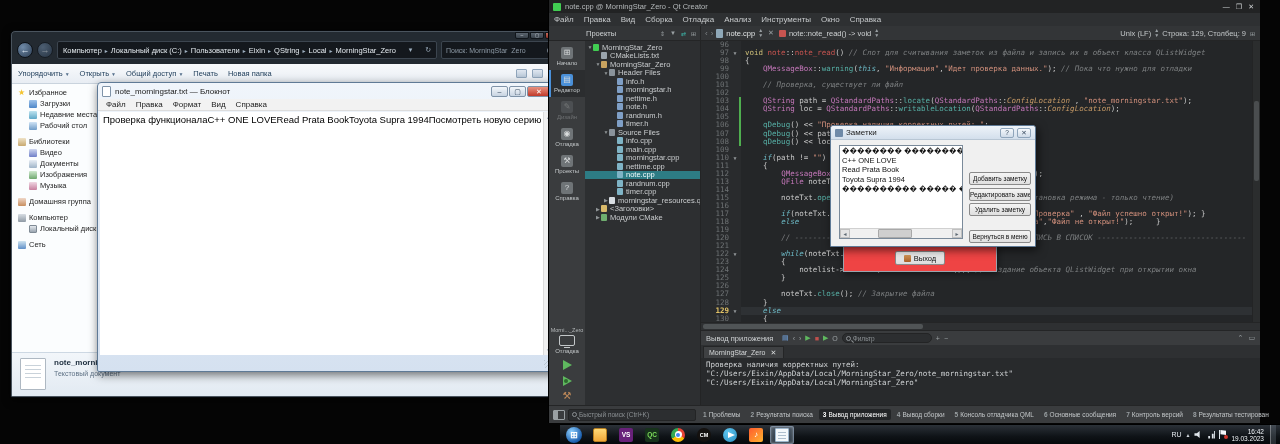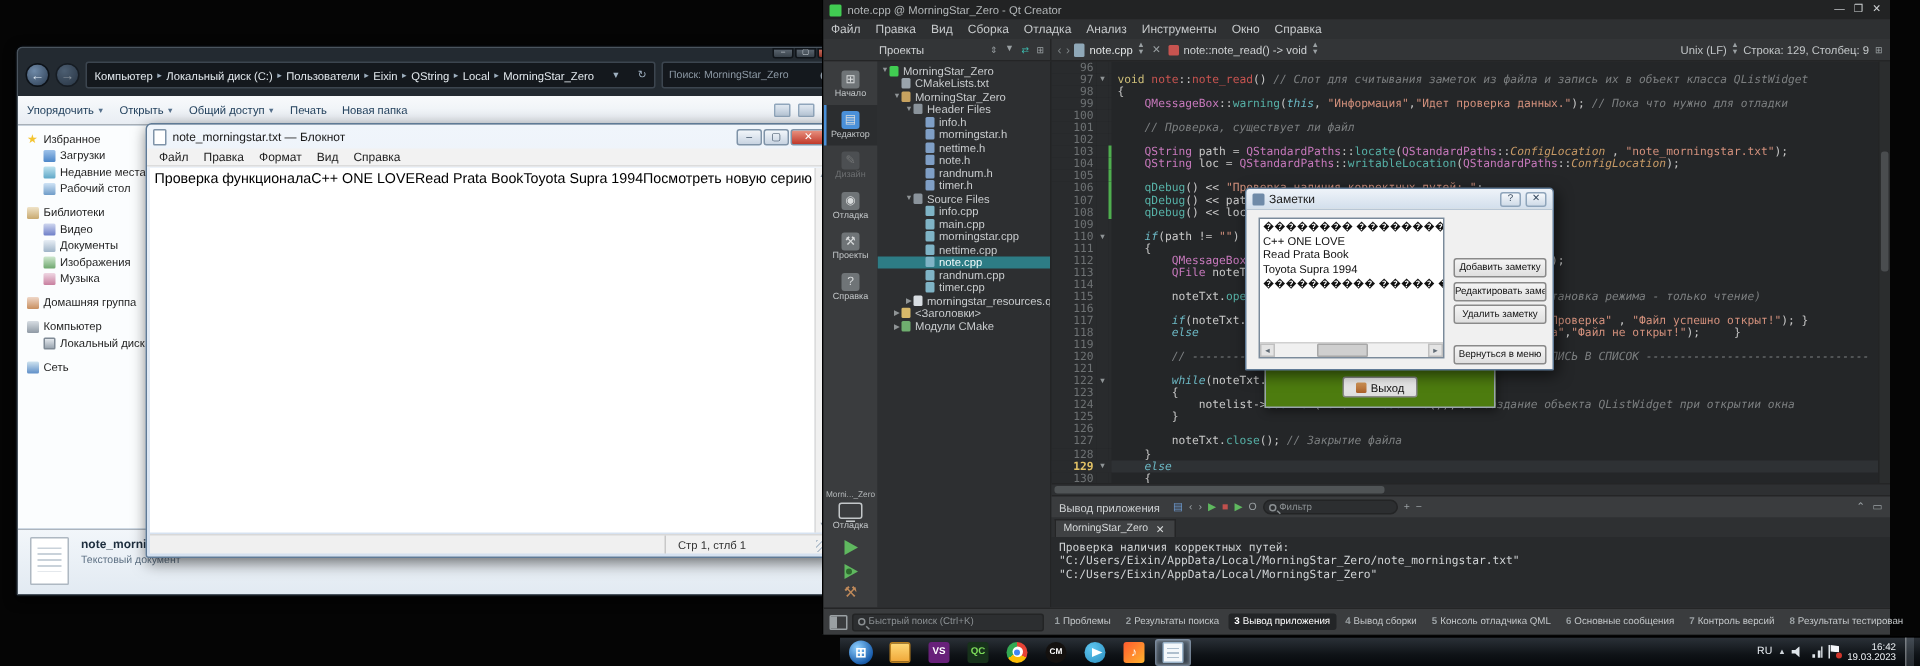--- a/index.html
+++ b/index.html
@@ -170,21 +170,21 @@
   .dlg-ic{width:8px;height:8px;background:#6f8aa8;border-radius:1px}
   .dlg-title span{font-size:8px;color:#1a1a1a;flex:1}
   .dlg-cap{width:14px;height:10px;background:linear-gradient(#f6f9fc,#cfdbe8);border:1px solid #8fa5bb;border-radius:2px;font-size:6.5px;line-height:8px;text-align:center;color:#33475c}
   .dlg-list{position:absolute;left:8px;top:19px;width:124px;height:94px;background:#fff;border:1px solid #7a8a9a;overflow:hidden}
   .dlg-item{font-size:7.5px;color:#111;line-height:9.5px;padding:0 2px;white-space:nowrap}
   .dlg-hscroll{position:absolute;left:0;right:0;bottom:0;height:10px;background:#f0f0f0;border-top:1px solid #d0d0d0;display:flex;align-items:center}
   .hs-btn{width:10px;height:9px;font-size:5px;text-align:center;line-height:9px;color:#5f6a74;background:#e4e4e4;border:1px solid #c0c0c0}
   .hs-track{flex:1;position:relative;height:9px}
   .hs-thumb{position:absolute;left:28px;width:34px;top:0;height:9px;background:#cfcfcf;border:1px solid #a8a8a8;border-radius:1px}
   .dlg-btn{position:absolute;left:138px;width:62px;height:13px;background:linear-gradient(#f4f4f4,#dfdfdf);border:1px solid #8a8a8a;border-radius:2px;font-size:6.5px;color:#111;text-align:center;line-height:11px;white-space:nowrap;overflow:hidden}
-  #exitwin{left:843px;top:244px;width:154px;height:28px;background:#4d7c0f;border:1px solid #9aa4ae;box-shadow:1px 2px 6px rgba(0,0,0,.45);z-index:20;display:flex;align-items:center;justify-content:center}
+  #exitwin{left:843px;top:244px;width:154px;height:28px;background:#ef4444;border:1px solid #9aa4ae;box-shadow:1px 2px 6px rgba(0,0,0,.45);z-index:20;display:flex;align-items:center;justify-content:center}
   .exit-btn{width:50px;height:14px;background:linear-gradient(#f4f4f4,#dcdcdc);border:1px solid #8a8a8a;border-radius:2px;display:flex;align-items:center;justify-content:center;gap:3px}
   .exit-ic{width:7px;height:7px;background:linear-gradient(#d89a5a,#a85f28);border-radius:1px}
   .exit-btn span{font-size:7.5px;color:#111}
 
   
   #taskbar{left:560px;top:424px;width:720px;height:20px;background:linear-gradient(#2b3138,#0f1317 60%,#05080b);border-top:1px solid #000;display:flex;align-items:center;padding:0 2px;gap:2px;z-index:40}
   .tb-btn{width:24px;height:18px;border-radius:2px;display:flex;align-items:center;justify-content:center}
   .tb-btn.active{background:rgba(170,200,235,.28);box-shadow:inset 0 0 3px rgba(255,255,255,.35);border:1px solid rgba(200,220,245,.4)}
   .tb-ic{width:14px;height:14px;display:flex;align-items:center;justify-content:center;font-size:6.5px;font-weight:bold;color:#fff}
   .k-start{width:16px;height:16px;border-radius:50%;background:radial-gradient(circle at 35% 30%,#8fd0ff,#1b5fae 70%,#0d3a70);font-size:9px;color:#fff;line-height:16px;text-align:center}
@@ -363,23 +363,20 @@
       <span>Формат</span>
       <span>Вид</span>
       <span>Справка</span>
     </div>
   <div class="np-text">
     <div class="np-content">Проверка функционалаC++ ONE LOVERead Prata BookToyota Supra 1994Посмотреть новую серию аниме</div>
   </div>
   <div class="np-vscroll">
     <div class="np-arrow">▲</div>
     <div class="np-arrow">▼</div>
-  </div>
-  <div class="np-status">
-    <div class="np-status-cell">Стр 1, стлб 1</div>
   </div>
   <div class="np-grip"></div>
 </div>
 
 <div class="abs" id="qtc">
   <div class="qt-title">
     <div class="qt-logo"></div>
     <div class="qt-title-text">note.cpp @ MorningStar_Zero - Qt Creator</div>
     <div class="qt-caps">
       <span class="qt-cap">—</span>

